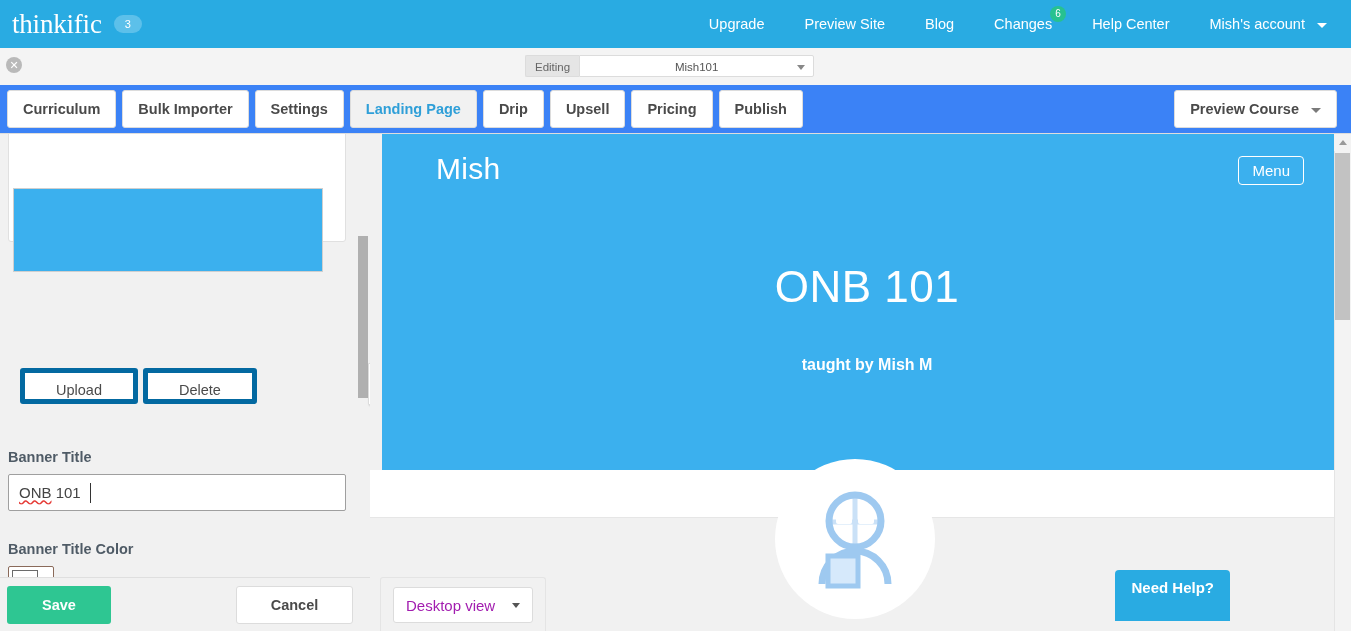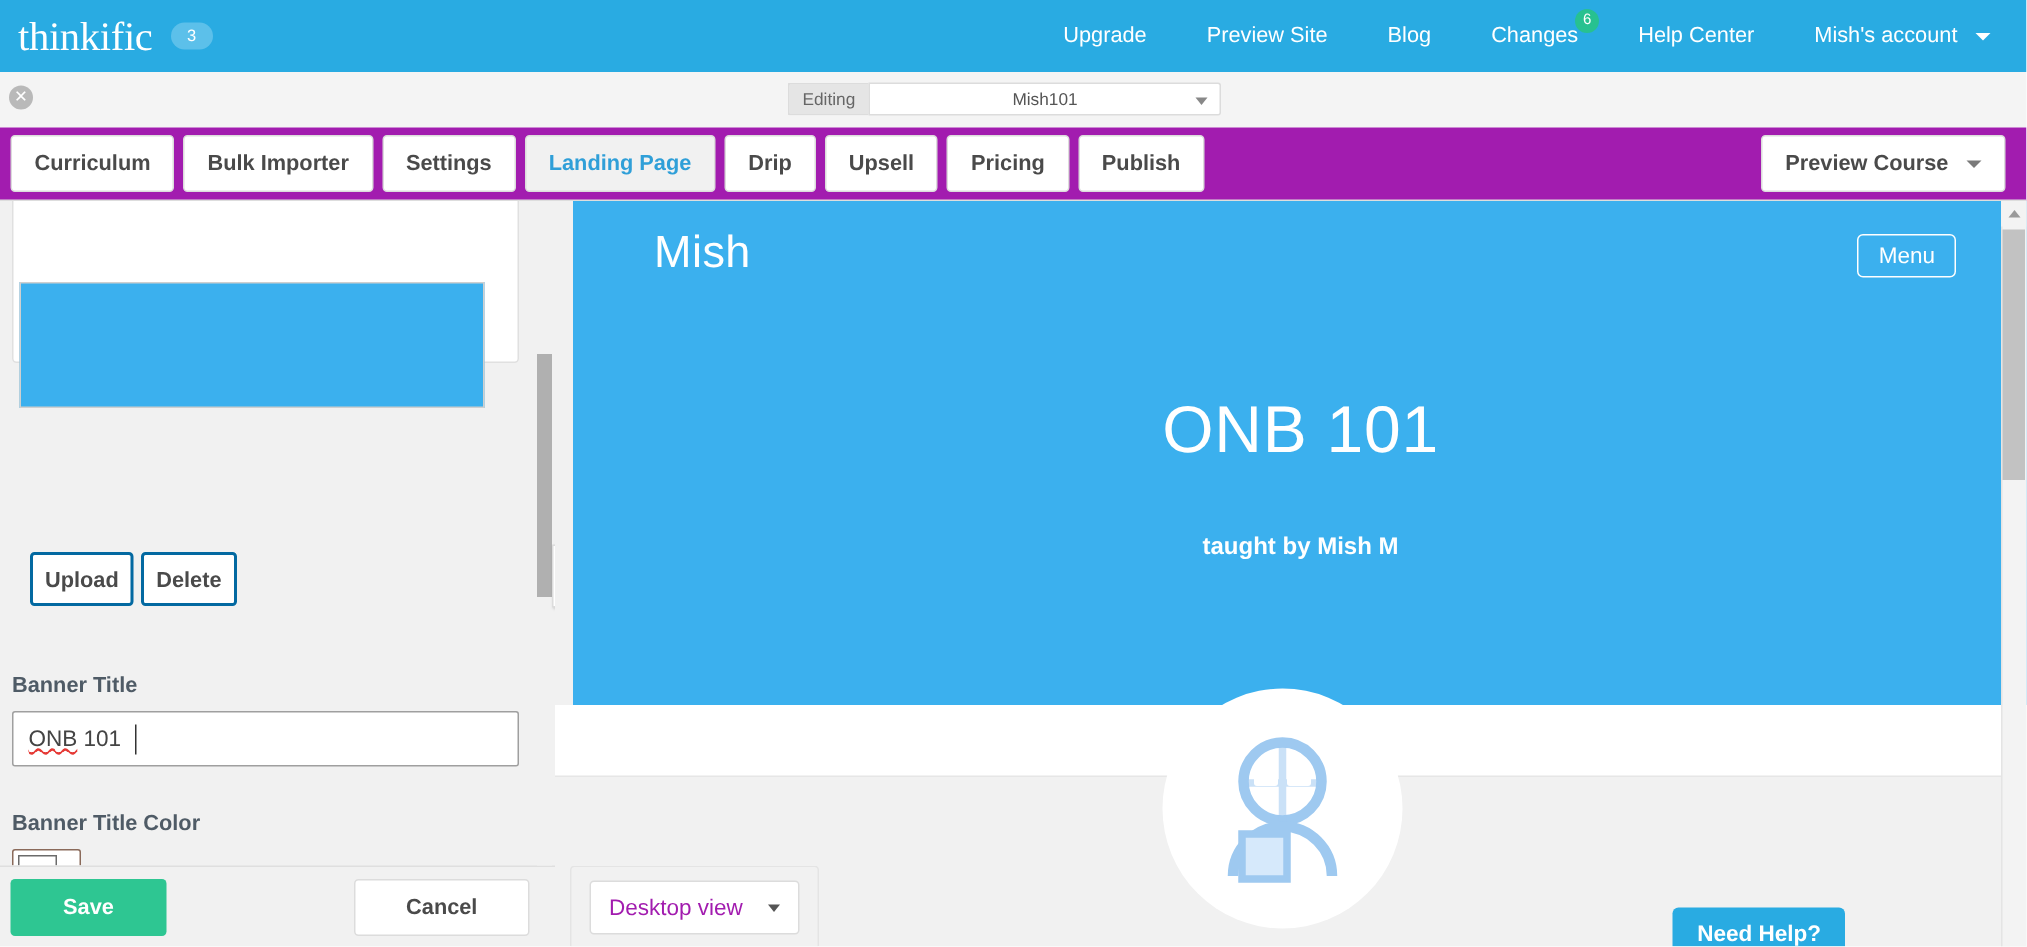--- a/index.html
+++ b/index.html
@@ -108,21 +108,21 @@
     position: absolute; right: 8px; top: 9px;
     width: 0; height: 0;
     border-left: 4px solid transparent;
     border-right: 4px solid transparent;
     border-top: 5px solid #888;
   }
 
   
   .tabrow {
     position: absolute; left: 0; top: 85px; width: 1351px; height: 49px;
-    background: #a21caf;
+    background: #3b82f6;
     border-bottom: 1px solid #dddddd;
     padding-left: 40px;
   }
   .tabs { position: absolute; left: 7px; top: 5px; display: flex; gap: 6px; }
   .tab {
     background: #ffffff;
     border: 1px solid #dcdcdc;
     border-radius: 3px;
     padding: 0 15px;
     height: 38px; line-height: 37px;
@@ -167,25 +167,25 @@
   }
   .image-preview {
     position: absolute; left: 13px; top: 54px;
     width: 310px; height: 84px;
     background: #3bb0ee;
     border: 1px solid #cfcfcf;
   }
   .img-btns { position: absolute; left: 20px; top: 234px; display: flex; gap: 5px; }
   .ghost-btn {
     background: #ffffff;
-    border: 2px solid #0369a1;
+    border: 5px solid #0369a1;
     border-radius: 3px;
     height: 36px; line-height: 35px;
-    padding: 0 8px;
-    font-size: 14.5px; font-weight: bold; color: #4a4a4a;
+    padding: 0 31px;
+    font-size: 14.5px; font-weight: normal; color: #4a4a4a;
     cursor: pointer;
   }
   .field-label {
     position: absolute; left: 8px;
     font-size: 14.5px; font-weight: bold; color: #4f5b66;
   }
   .spell-value {
     position: absolute; left: 8px; top: 340px;
     width: 338px; height: 37px;
     background: #ffffff;
@@ -357,26 +357,26 @@
     font-size: 15px; color: #a21caf;
   }
   .viewmode-select .mini-caret {
     position: absolute; right: 12px; top: 15px;
     width: 0; height: 0;
     border-left: 4px solid transparent;
     border-right: 4px solid transparent;
     border-top: 5px solid #555;
   }
   .need-help {
-    position: absolute; right: 121px; bottom: 0;
+    position: absolute; right: 121px; bottom: 10px;
     background: #29abe2;
     color: #ffffff;
     font-size: 15px;
     font-weight: bold;
-    padding: 9px 16px 0 16px;
+    padding: 9px 16px 25px 16px;
     border-radius: 4px 4px 0 0;
     cursor: pointer;
   }
 
   
   .pv-track {
     position: absolute; right: 0; top: 134px;
     width: 17px; height: 497px;
     background: #f3f3f3;
     border-left: 1px solid #e4e4e4;

